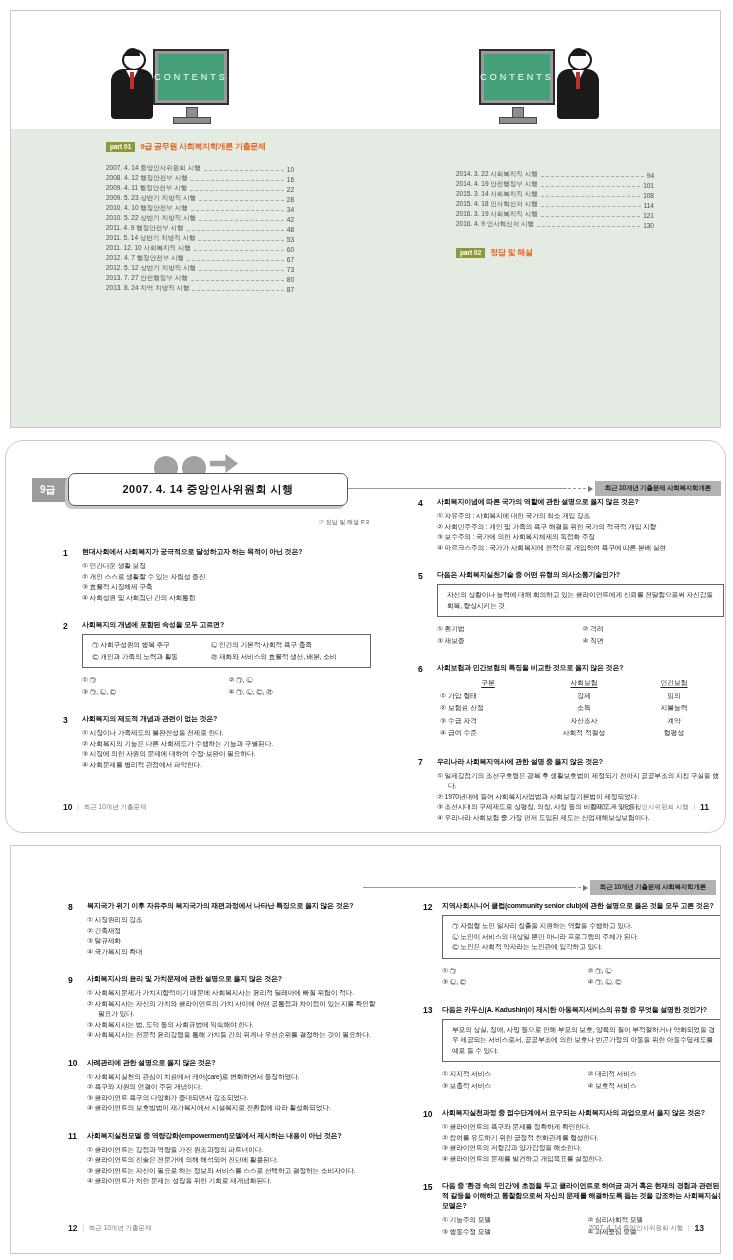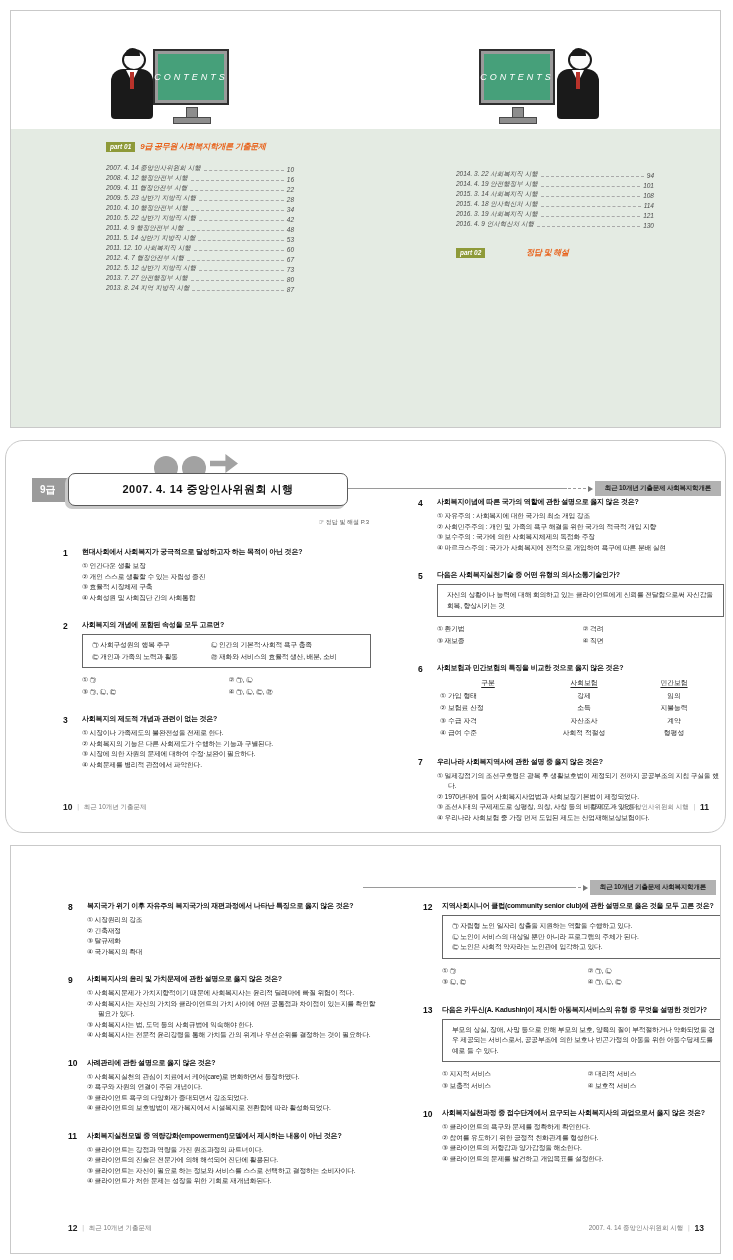--- a/index.html
+++ b/index.html
@@ -1,21 +1,21 @@
 <!DOCTYPE html>
 <html><head>
 <meta charset="utf-8">
 <style>
   html,body{margin:0;padding:0;background:#fff;}
   .canvas{position:relative;width:733px;height:1260px;background:#fff;overflow:hidden;
           font-family:"Liberation Sans","DejaVu Sans",sans-serif;}
   .sec{position:absolute;border:1px solid #c9c9c9;background:#fff;overflow:hidden;box-sizing:border-box;}
 
   
-  .sec1{left:10px;top:10px;width:711px;height:418px;font-style:italic;}
+  .sec1{left:10px;top:10px;width:711px;height:418px;}
   .sec1-green{position:absolute;left:0;top:118px;right:0;bottom:0;background:#e4ebe3;}
   .illu{position:absolute;top:34px;width:160px;height:96px;}
   .illu-left{left:100px;}
   .illu-right{left:440px;}
   .person{position:absolute;bottom:6px;width:44px;height:86px;}
   .illu-left .person{left:0;}
   .illu-right .person{right:10px;}
   .head{position:absolute;top:0;left:11px;width:20px;height:18px;background:#fbfbfb;border:2px solid #1a1a1a;border-radius:50%;}
   .hair{position:absolute;top:-3px;left:1px;width:15px;height:8px;background:#1a1a1a;border-radius:8px 8px 0 0;}
   .bodysuit{position:absolute;top:20px;left:0;width:42px;height:50px;background:#1a1a1a;border-radius:12px 12px 4px 4px;}
@@ -34,21 +34,21 @@
   .toc{position:absolute;}
   .toc-left{left:95px;top:130px;width:188px;text-align:right;}
   .toc-right{left:445px;top:158px;width:198px;}
   .part-header{display:flex;align-items:center;margin-bottom:11px;}
   .part-badge{background:#8e9a39;color:#fff;font-size:6.5px;font-weight:bold;padding:1.5px 4px;}
   .part-title{color:#e8611a;font-weight:bold;font-size:8px;margin-left:5px;letter-spacing:-0.3px;white-space:nowrap;}
   .toc-row{display:flex;align-items:flex-end;height:10px;font-size:6.5px;color:#4a4a4a;}
   .toc-label{white-space:nowrap;}
   .toc-dots{flex:1;border-bottom:1px dashed #a9a9a9;margin:0 3px 2px 3px;}
   .toc-page{white-space:nowrap;}
-  .toc-right .part2{margin-top:18px;margin-bottom:0;gap:36px;}
+  .toc-right .part2{margin-top:18px;margin-bottom:0;}
 
   
   .sec2{left:5px;top:440px;width:721px;height:393px;border-radius:18px;}
   .sec3{left:10px;top:845px;width:711px;height:409px;}
   .deco-circle{position:absolute;background:#a2a2a2;border-radius:50%;width:24px;height:24px;top:15px;z-index:1;}
   .c1{left:148px;}.c2{left:176px;}
   .deco-arrow{position:absolute;top:13px;left:204px;width:28px;height:19px;background:#a2a2a2;z-index:1;
               clip-path:polygon(0 35%,55% 35%,55% 0,100% 50%,55% 100%,55% 65%,0 65%);}
   .grade-badge{position:absolute;left:26px;top:37px;width:46px;height:24px;background:#9b9b9b;color:#fff;
                font-weight:bold;font-size:10px;line-height:24px;padding-left:8px;box-sizing:border-box;
@@ -491,20 +491,32 @@
           <div class="q-body">
             <div class="q-stem">사회복지실천과정 중 접수단계에서 요구되는 사회복지사의 과업으로서 옳지 않은 것은?</div>
             <div class="q-opts">
               <div class="q-opt">① 클라이언트의 욕구와 문제를 정확하게 확인한다.</div>
               <div class="q-opt">② 참여를 유도하기 위한 긍정적 친화관계를 형성한다.</div>
               <div class="q-opt">③ 클라이언트의 저항감과 양가감정을 해소한다.</div>
               <div class="q-opt">④ 클라이언트의 문제를 발견하고 개입목표를 설정한다.</div>
             </div>
           </div>
         </div>
+        <div class="question">
+          <div class="q-no">15</div>
+          <div class="q-body">
+            <div class="q-stem">다음 중 '환경 속의 인간'에 초점을 두고 클라이언트로 하여금 과거 혹은 현재의 경험과 관련된 내적 갈등을 이해하고 통찰함으로써 자신의 문제를 해결하도록 돕는 것을 강조하는 사회복지실천모델은?</div>
+            <div class="q-opts cols2">
+              <div class="q-opt">① 기능주의 모델</div>
+              <div class="q-opt">② 심리사회적 모델</div>
+              <div class="q-opt">③ 행동수정 모델</div>
+              <div class="q-opt">④ 과제중심 모델</div>
+            </div>
+          </div>
+        </div>
       </div>
 
     <div class="footer fl-s3">
       <span class="pg">12</span>
       <span class="fbar">∣</span>
       <span class="flabel">최근 10개년 기출문제</span>
     </div>
     <div class="footer fr-s3">
       <span class="flabel">2007. 4. 14 중앙인사위원회 시행</span>
       <span class="fbar">∣</span>

